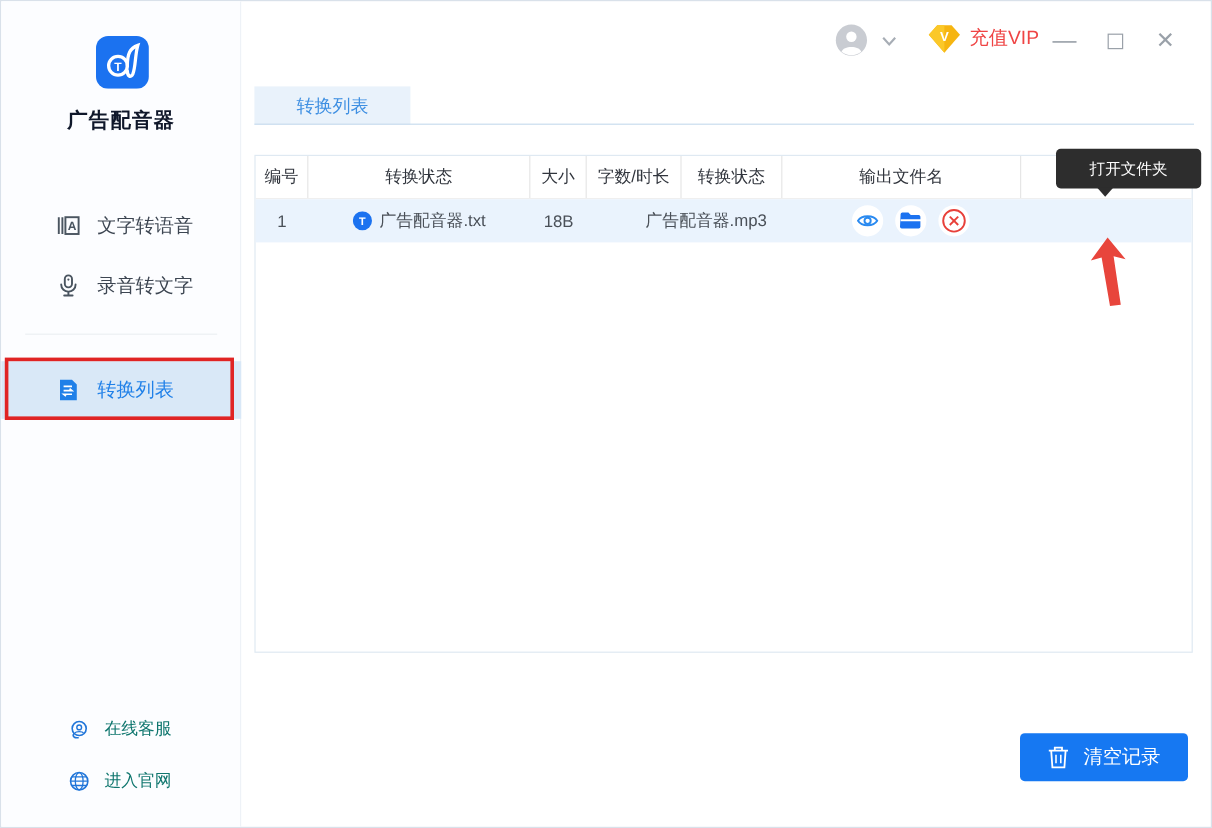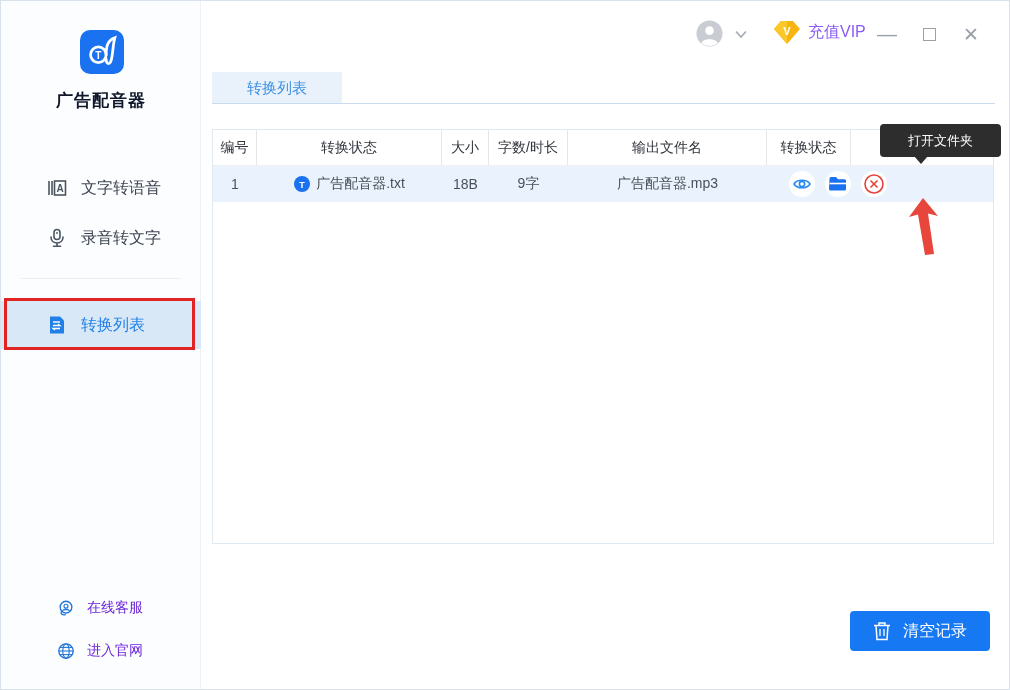--- a/index.html
+++ b/index.html
@@ -26,28 +26,28 @@
   .side-item .ic { width:20px; height:20px; flex:0 0 20px; }
   .side-item.sel { background:#d9e8f7; color:#2080e8; }
   .side-divider { position:absolute; left:20px; top:277px; width:160px; height:1px; background:#eceff3; }
   .annotation-box {
     position:absolute; left:3px; top:297px; width:191px; height:52px;
     border:3px solid #e02424; pointer-events:none;
   }
   .side-foot {
     position:absolute; left:0; width:200px; height:32px; display:flex;
     align-items:center; padding-left:56px; gap:12px; cursor:pointer;
-    font-size:14px; color:#6d28d9;
+    font-size:14px; color:#0f766e;
   }
   .side-foot .ic { width:18px; height:18px; flex:0 0 18px; }
   
   .avatar { position:absolute; left:695px; top:19px; width:27px; height:27px; cursor:pointer; }
   .chev { position:absolute; left:733px; top:27px; width:14px; height:12px; cursor:pointer; }
   .vip { position:absolute; left:772px; top:18px; display:flex; align-items:center; gap:7px; cursor:pointer; }
-  .vip-text { font-size:16px; color:#8b5cf6; }
+  .vip-text { font-size:16px; color:#ef4444; }
   .winbtn {
     position:absolute; top:20px; width:26px; height:26px; display:flex;
     align-items:center; justify-content:center; color:#9aa1a9; cursor:pointer;
     font-size:18px;
   }
   .winbtn.min { left:873px; font-size:20px; }
   .winbtn.max { left:915px; }
   .max-box { width:13px; height:13px; border:1.5px solid #9aa1a9; }
   .winbtn.close { left:957px; font-size:19px; }
   
@@ -195,35 +195,34 @@
 
   <div class="tab">转换列表</div>
   <div class="tab-line"></div>
 
   <div class="panel">
     <div class="thead">
       <div class="th c0">编号</div>
       <div class="th c1">转换状态</div>
       <div class="th c2">大小</div>
       <div class="th c3">字数/时长</div>
+      <div class="th c5">转换状态</div>
       <div class="th c4">输出文件名</div>
-      <div class="th c5">转换状态</div>
       <div class="th c6"></div>
     </div>
     <div class="trow">
       <div class="td c0">1</div>
       <div class="td c1">
         <svg width="16" height="16" viewBox="0 0 16 16">
           <circle cx="8" cy="8" r="8" fill="#1b72f0"></circle>
           <text x="8" y="11.5" font-size="9" font-weight="bold" fill="#ffffff" text-anchor="middle" font-family="Liberation Sans, sans-serif">T</text>
         </svg>
         <span>广告配音器.txt</span>
       </div>
       <div class="td c2">18B</div>
-      <div class="td c3">9字</div>
       <div class="td c4">广告配音器.mp3</div>
       <div class="td c6 actions">
         <span class="chip">
           <svg width="20" height="20" viewBox="0 0 20 20">
             <path d="M2 10 C5 5 15 5 18 10 C15 15 5 15 2 10 Z" fill="none" stroke="#2a8af0" stroke-width="1.6"></path>
             <circle cx="10" cy="10" r="2.6" fill="none" stroke="#2a8af0" stroke-width="1.6"></circle>
           </svg>
         </span>
         <span class="chip">
           <svg width="22" height="22" viewBox="0 0 22 22">

